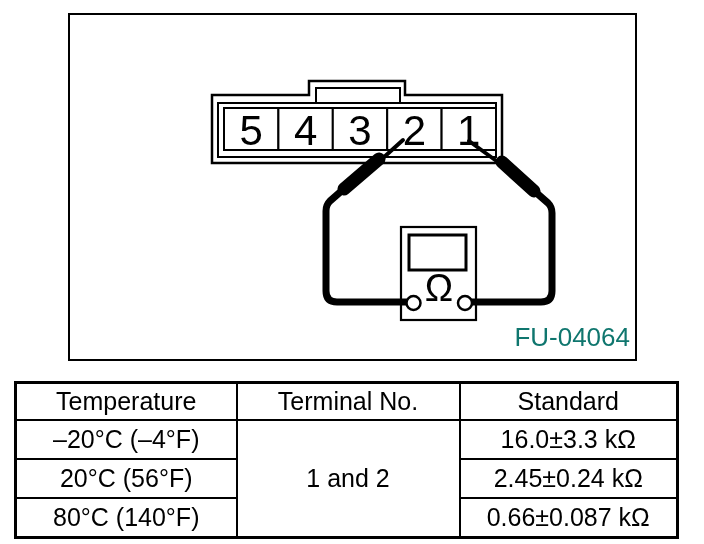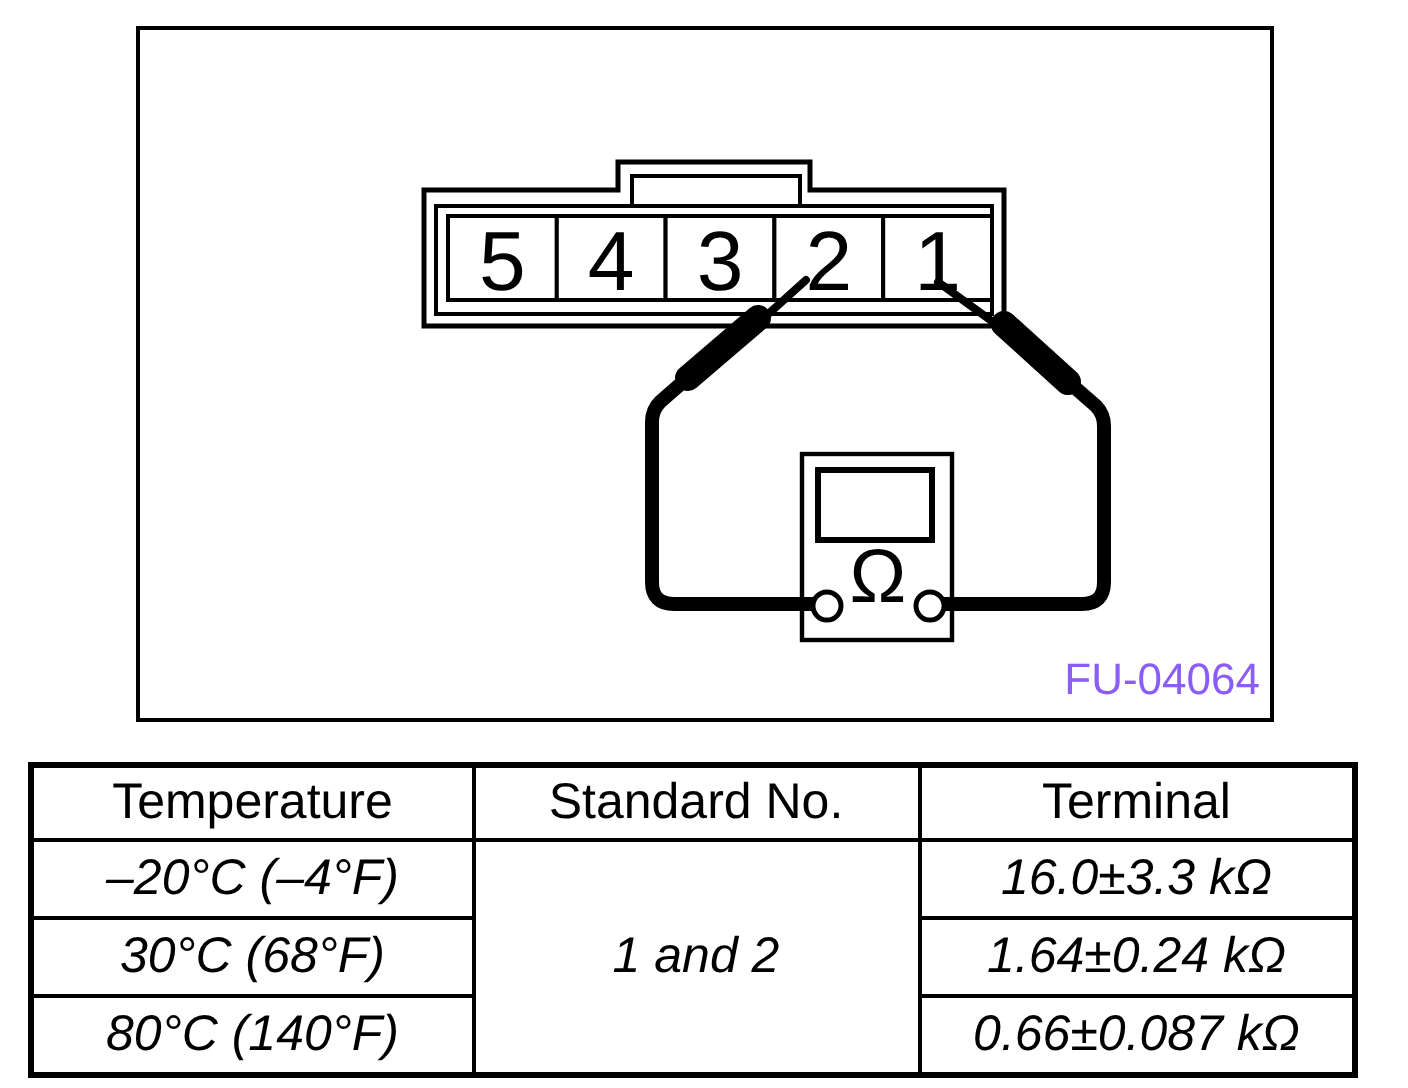--- a/index.html
+++ b/index.html
@@ -15,23 +15,23 @@
     position: absolute;
     left: 68px; top: 13px;
     width: 565px; height: 344px;
     border: 2px solid #000;
     background: #fff;
   }
   .figure-box svg { position: absolute; left: 0; top: 0; }
   .fig-code {
     position: absolute;
     right: 5px; bottom: 6px;
-    font-size: 22px;
+    font-size: 26px;
     letter-spacing: 0px;
-    color: #8b5cf6;
+    color: #0f766e;
     white-space: nowrap;
   }
   .spec-table {
     position: absolute;
     left: 14px; top: 381px;
     width: 662px;
     border-collapse: collapse;
     table-layout: fixed;
     background: #fff;
     border: 3px solid #000;
@@ -40,21 +40,21 @@
     border: 2px solid #000;
     text-align: center;
     vertical-align: middle;
     font-size: 25px;
     font-weight: normal;
     padding: 0;
     white-space: nowrap;
     color: #000;
   }
   .spec-table th { height: 35px; }
-  .spec-table td { height: 37px; font-style: italic; }
+  .spec-table td { height: 37px; }
   .pin-label {
     font-family: "Liberation Sans", sans-serif;
     font-size: 42px;
     fill: #000;
   }
   .ohm-label {
     font-family: "Liberation Sans", sans-serif;
     font-size: 38px;
     fill: #000;
   }
@@ -109,33 +109,33 @@
 
   <table class="spec-table">
     <colgroup>
       <col style="width:221px">
       <col style="width:223px">
       <col style="width:218px">
     </colgroup>
     <thead>
       <tr>
         <th>Temperature</th>
-        <th>Standard No.</th>
-        <th>Terminal</th>
+        <th>Terminal No.</th>
+        <th>Standard</th>
       </tr>
     </thead>
     <tbody>
       <tr>
         <td>–20°C (–4°F)</td>
         <td rowspan="3">1 and 2</td>
         <td>16.0±3.3 kΩ</td>
       </tr>
       <tr>
-        <td>30°C (68°F)</td>
-        <td>1.64±0.24 kΩ</td>
+        <td>20°C (56°F)</td>
+        <td>2.45±0.24 kΩ</td>
       </tr>
       <tr>
         <td>80°C (140°F)</td>
         <td>0.66±0.087 kΩ</td>
       </tr>
     </tbody>
   </table>
 
 </div>
 

